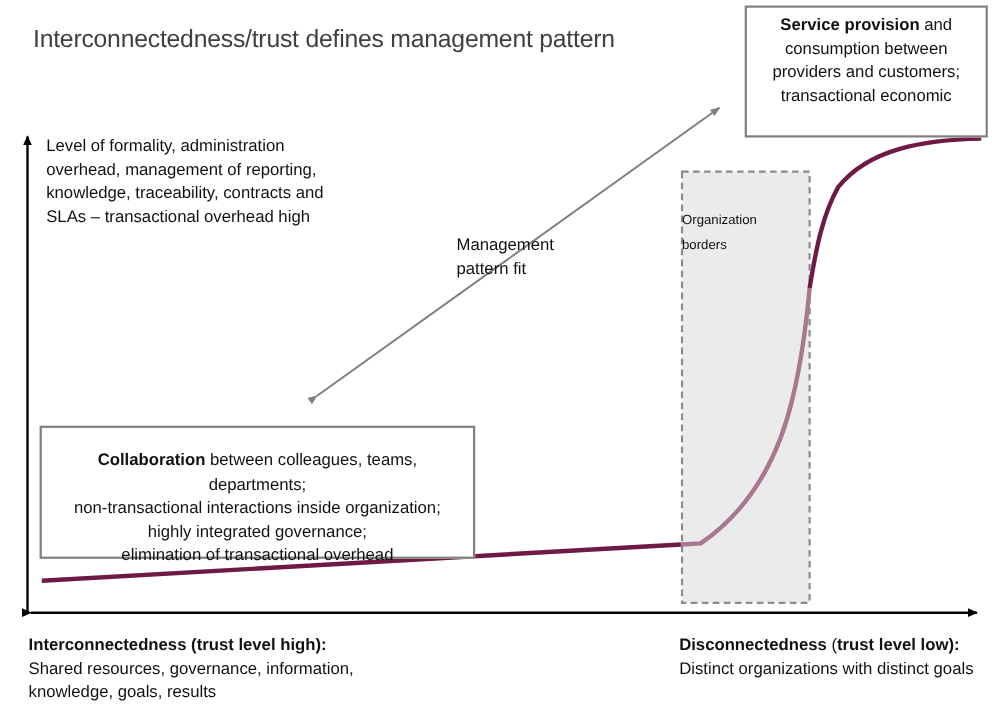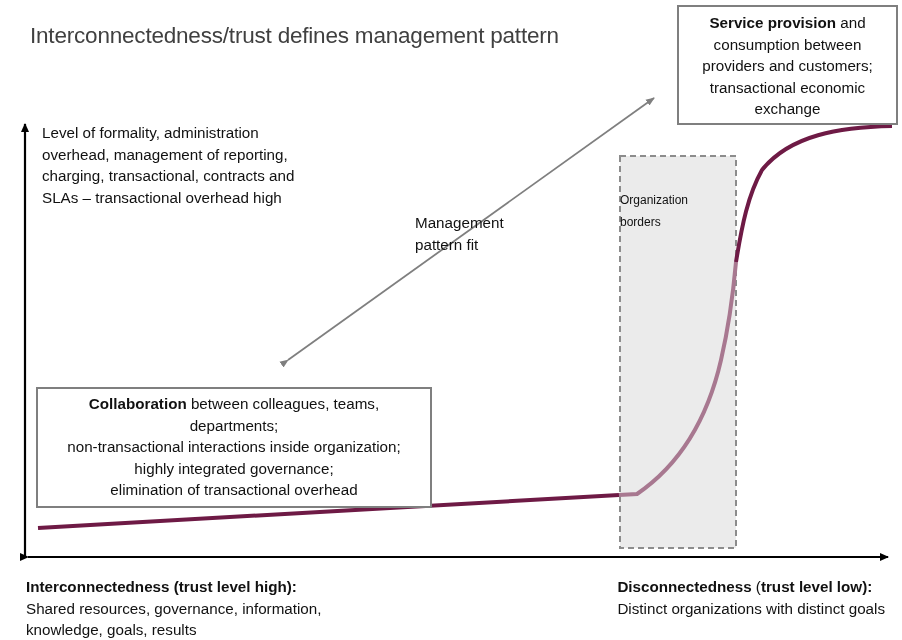--- a/index.html
+++ b/index.html
@@ -40,43 +40,42 @@
   <path d="M619,495 L637,494 C672,470 705,430 721,360 C728,330 733,295 736,262" fill="none" stroke="#a87890" stroke-width="4"></path>
 
   <path d="M736,262 C742,225 748,195 762,170 C790,135 840,127 892,126" fill="none" stroke="#6e1a45" stroke-width="4"></path>
 </svg>
 
 <div class="title">Interconnectedness/trust defines management pattern</div>
 
 <div class="txt" style="left:42px; top:122px;">
   <div>Level of formality, administration</div>
   <div>overhead, management of reporting,</div>
-  <div>charging, transactional, contracts and</div>
+  <div>knowledge, traceability, contracts and</div>
   <div>SLAs – transactional overhead high</div>
 </div>
 
 <div class="box" style="left:677px; top:5px; width:221px; height:120px; padding:5px 7px;">
   <div><b>Service provision</b><span> and</span></div>
   <div>consumption between</div>
   <div>providers and customers;</div>
   <div>transactional economic</div>
-  <div>exchange</div>
 </div>
 
 <div class="mgmt">
   <div>Management</div>
   <div>pattern fit</div>
 </div>
 
 <div class="org-label">
   <div>Organization</div>
   <div>borders</div>
 </div>
 
-<div class="box" style="left:36px; top:387px; width:396px; height:121px; padding:4px 9px;">
+<div class="box" style="left:36px; top:387px; width:396px; height:121px; padding:19px 9px;">
   <div><b>Collaboration</b><span> between colleagues, teams,</span></div>
   <div>departments;</div>
   <div>non-transactional interactions inside organization;</div>
   <div>highly integrated governance;</div>
   <div>elimination of transactional overhead</div>
 </div>
 
 <div class="txt" style="left:26px; top:576px;">
   <div><b>Interconnectedness (trust level high):</b></div>
   <div>Shared resources, governance, information,</div>

